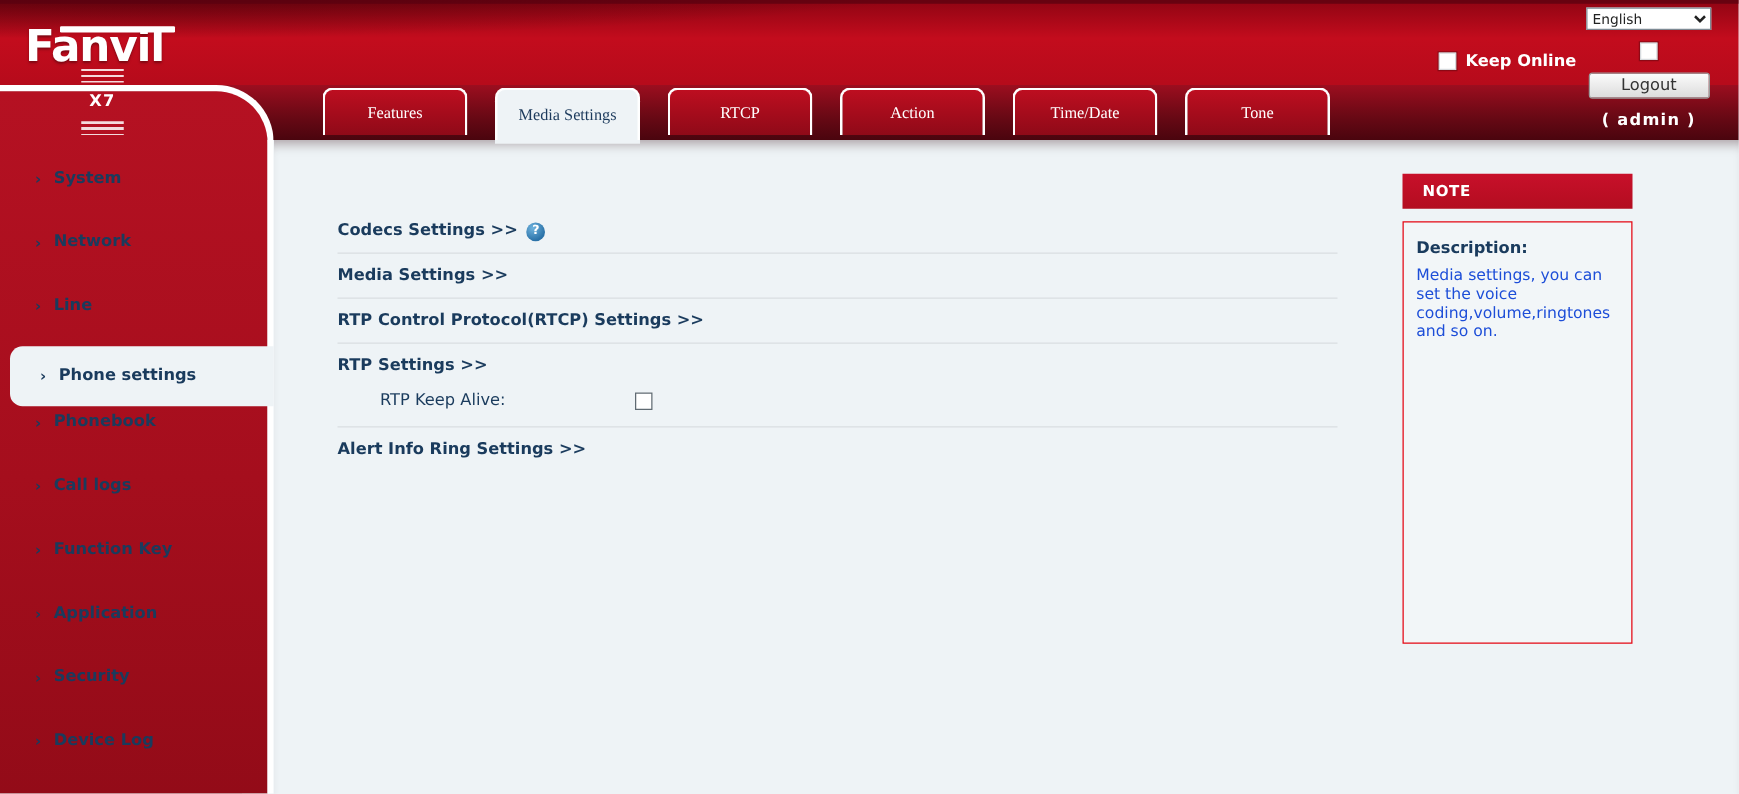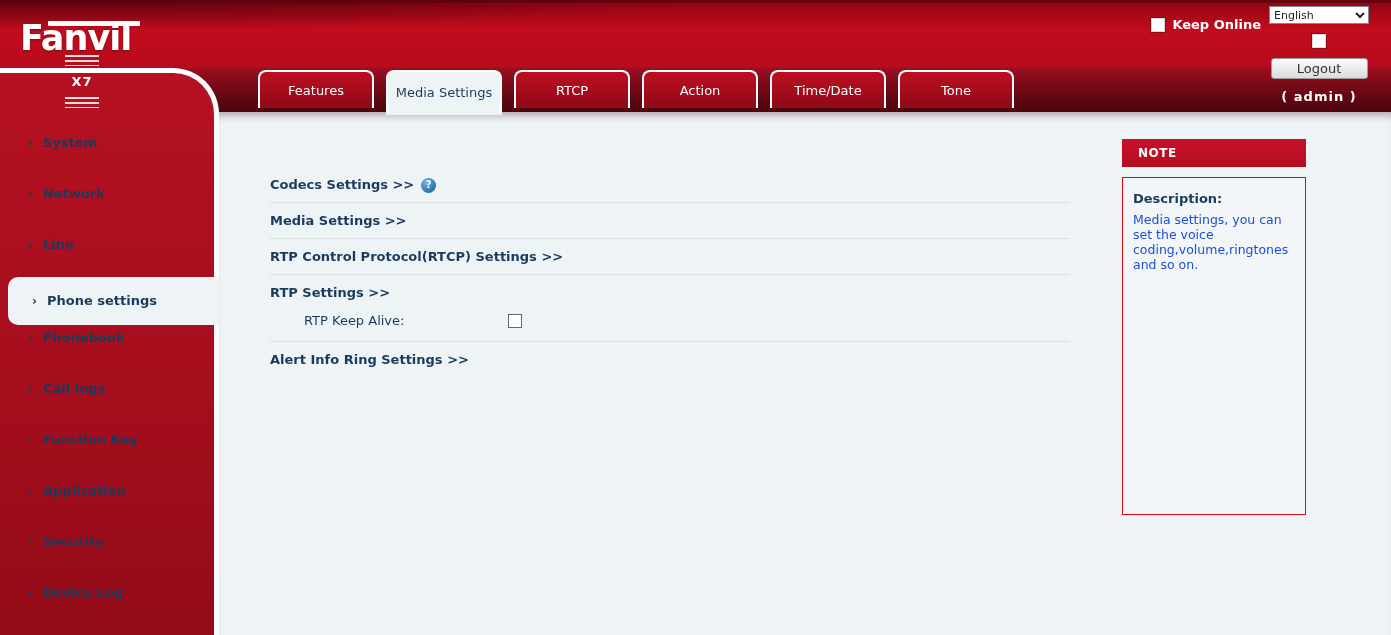--- a/index.html
+++ b/index.html
@@ -18,33 +18,33 @@
   .logo-sub { display:flex; align-items:center; justify-content:center; gap:8px; width:124px; margin-top:-3px;flex-direction:column; }
   .logo-lines { width:34px; height:11px; background:repeating-linear-gradient(to bottom,#fff 0 2px, transparent 2px 5px); opacity:.85; }
   .logo-model { font-size:13px; font-weight:bold; letter-spacing:1px; }
 
   .header-controls { position:absolute; right:22px; top:6px; display:flex; align-items:center; gap:10px;flex-direction:column; }
   .lang-select { width:100px; height:18px; font-size:11px; font-family:"DejaVu Sans",sans-serif; border:1px solid #7e8a94; background:#fff; color:#222; }
   .hdr-checkbox { appearance:none; width:14px; height:14px; background:#fff; border:1px solid #d7dbde; outline:1px solid rgba(0,0,0,.25); cursor:pointer; }
   .logout-btn { width:97px; height:21px; font-size:13px; color:#333; font-family:"DejaVu Sans",sans-serif;
     background:linear-gradient(180deg,#fbfbfb,#dcdcdc); border:1px solid #9b9b9b; border-radius:3px; cursor:pointer; }
   .admin-label { color:#fff; font-weight:bold; font-size:13px; letter-spacing:1px; }
-  .keep-online-row { position:absolute; right:130px; top:17px; display:flex; align-items:flex-end; gap:7px; }
+  .keep-online-row { position:absolute; right:130px; top:42px; display:flex; align-items:flex-start; gap:7px; }
   .keep-online-label { color:#fff; font-weight:bold; font-size:13px; }
 
   
   .tab-band { position:absolute; left:0; top:68px; width:1391px; height:44px; z-index:1;
     background:linear-gradient(180deg,#9c0e1f 0%, #6b0915 55%, #4a050e 100%); }
 
   
   .content-bg { position:absolute; left:219px; top:112px; width:1172px; height:523px; background:#eef3f6; z-index:1;
     box-shadow:inset 0 9px 9px -6px rgba(40,0,8,.35); }
 
   
-  .tabs { position:absolute; left:258px; top:70px; display:flex; gap:12px; z-index:2; }
+  .tabs { position:absolute; left:258px; top:70px; display:flex; gap:22px; z-index:2;font-family:Liberation Serif, serif; }
   .tab { width:116px; height:38px; border:2px solid #fff; border-bottom:none; border-radius:8px 8px 0 0;
     background:linear-gradient(180deg,#bd0e20,#8f0a18); color:#fff; font-size:13px;
     display:flex; align-items:center; justify-content:center; cursor:pointer; }
   .tab.active { background:#eef3f6; color:#1c3a5c; height:42px; z-index:5; box-shadow:0 3px 0 0 #eef3f6; }
 
   
   .sidebar { position:absolute; left:0; top:68px; width:219px; height:567px; z-index:3;
     background:linear-gradient(180deg,#b51122 0%, #a50e1d 55%, #930b18 100%);
     border-top:5px solid #fff; border-right:5px solid #fff; border-top-right-radius:46px; }
   .side-menu { position:absolute; left:0; top:57px; width:214px; }

